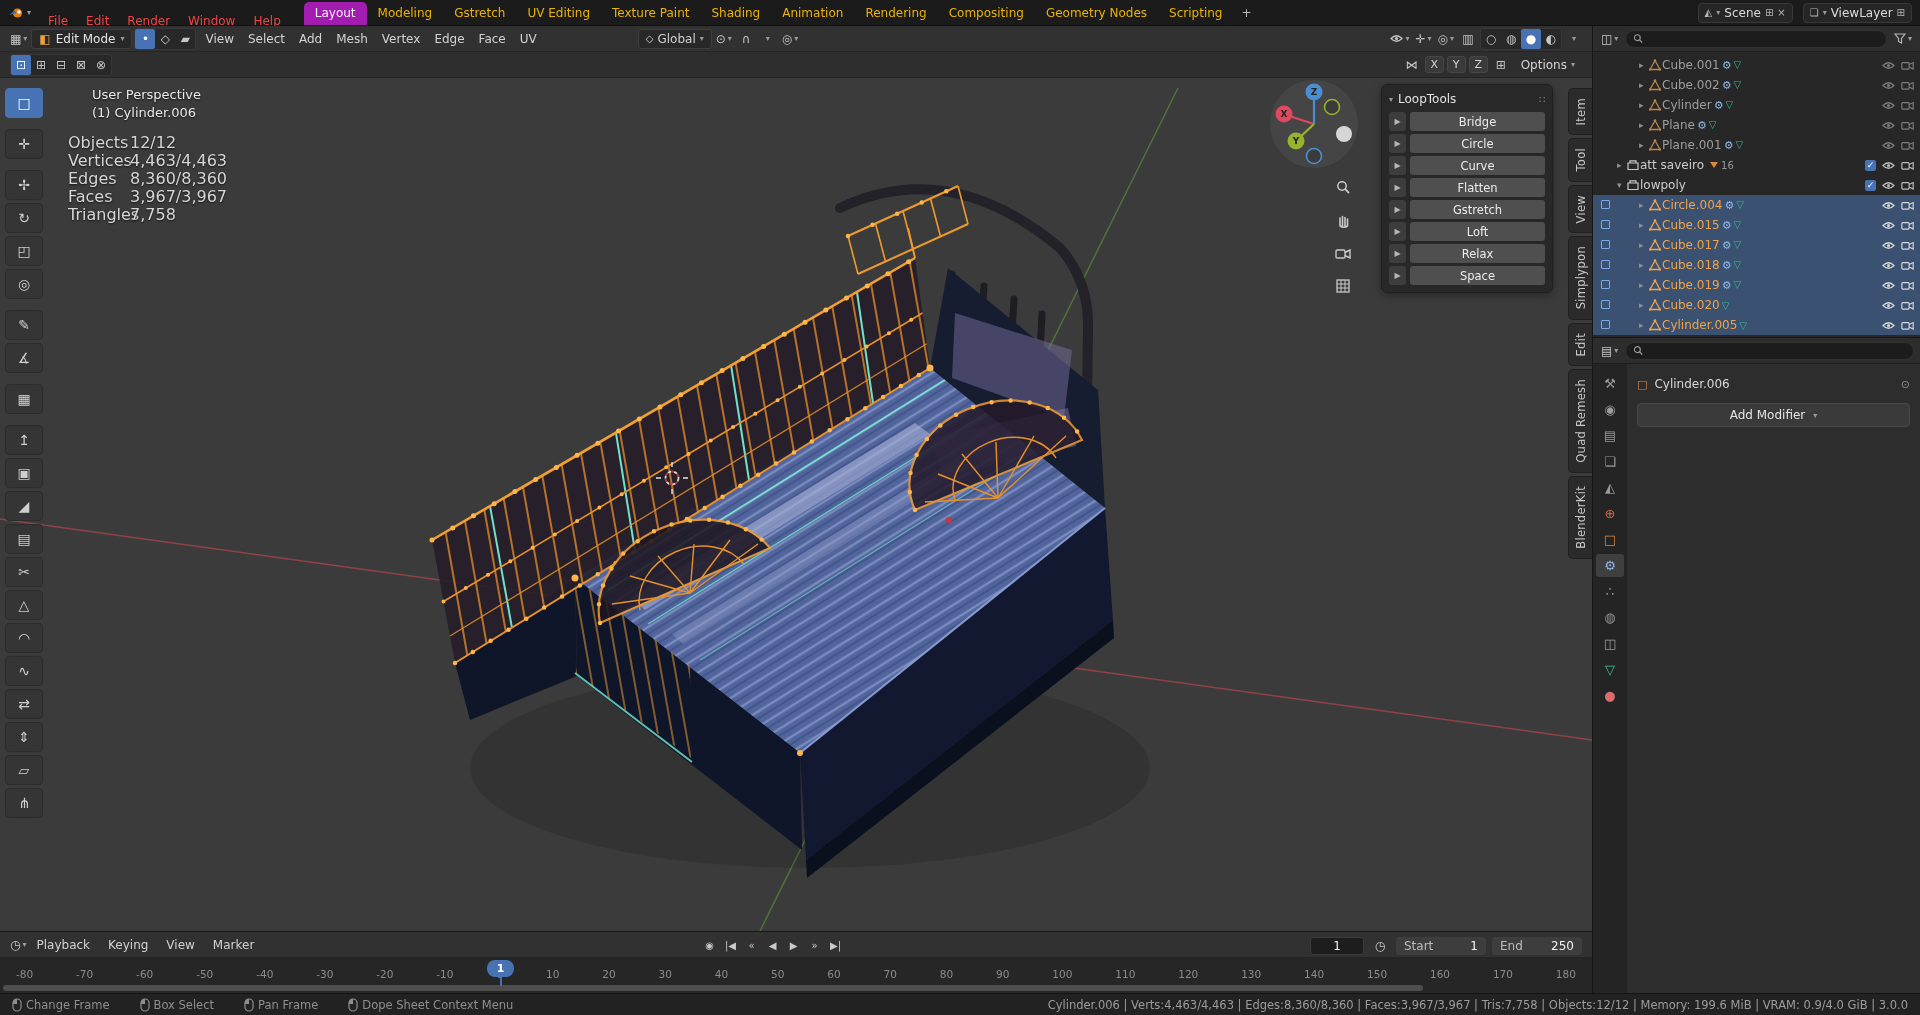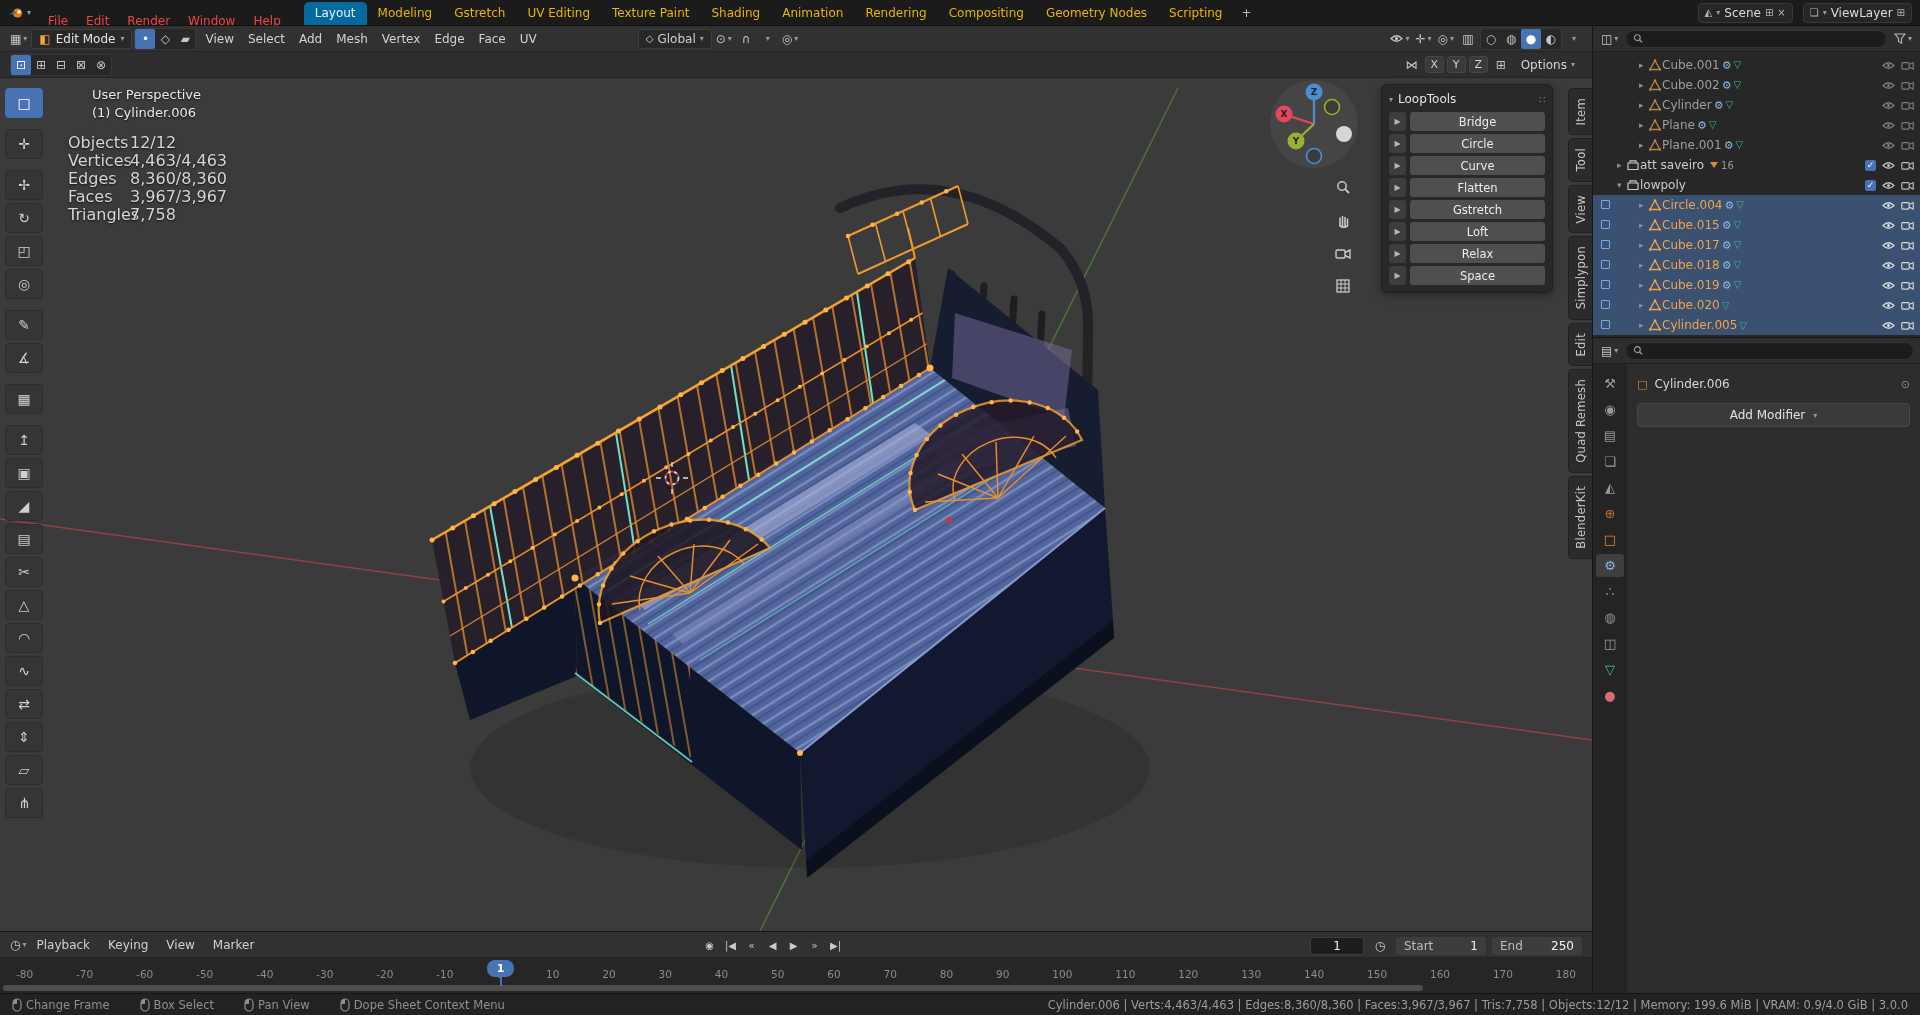--- a/index.html
+++ b/index.html
@@ -9,21 +9,21 @@
   
   .topbar { height:26px; background:#1b1b1b; display:flex; align-items:stretch;
     justify-content:space-between; border-bottom:1px solid #101010; }
   .tb-left { display:flex; align-items:stretch; }
   .blender-btn { display:flex; align-items:center; gap:3px; padding:0 8px; }
   .dd { font-size:8px; color:#9a9a9a; }
   .menus { display:flex; }
   .menu-item { padding:8px 9px; line-height:26px; color:#ef4444; cursor:default; }
   .workspaces { display:flex; margin-left:14px; align-items:flex-end; }
   .ws-tab { padding:0 11px; line-height:23px; color:#eab308; border-radius:5px 5px 0 0; white-space:nowrap; }
-  .ws-tab.active { background:#0369a1; color:#f0f0f0; }
+  .ws-tab.active { background:#a21caf; color:#f0f0f0; }
   .ws-add { padding:0 8px; line-height:26px; color:#bbb; }
   .tb-right { display:flex; align-items:center; gap:10px; padding-right:8px; }
   .selector { display:flex; align-items:center; gap:4px; background:#262626;
     border:1px solid #383838; border-radius:4px; height:20px; padding:0 6px; }
   .selector .lbl { color:#dcdcdc; }
   .mini-ic { font-size:10px; color:#b5b5b5; }
 
   
   .content { display:flex; height:967px; }
   .main-col { width:1592px; display:flex; flex-direction:column; }
@@ -1367,21 +1367,21 @@
           <path d="M5 1 a4 4 0 0 0 -4 4 v1 h4 Z" fill="#8f8f8f"></path>
         </svg>
         <span>Box Select</span>
       </span>
 
       <span class="hint">
         <svg width="10" height="14" viewBox="0 0 10 14">
           <rect x="1" y="1" width="8" height="12" rx="4" fill="none" stroke="#8f8f8f" stroke-width="1.2"></rect>
           <path d="M5 1 a4 4 0 0 0 -4 4 v1 h4 Z" fill="#8f8f8f"></path>
         </svg>
-        <span>Pan View</span>
+        <span>Pan Frame</span>
       </span>
 
       <span class="hint">
         <svg width="10" height="14" viewBox="0 0 10 14">
           <rect x="1" y="1" width="8" height="12" rx="4" fill="none" stroke="#8f8f8f" stroke-width="1.2"></rect>
           <path d="M5 1 a4 4 0 0 0 -4 4 v1 h4 Z" fill="#8f8f8f"></path>
         </svg>
         <span>Dope Sheet Context Menu</span>
       </span>
     </span>

